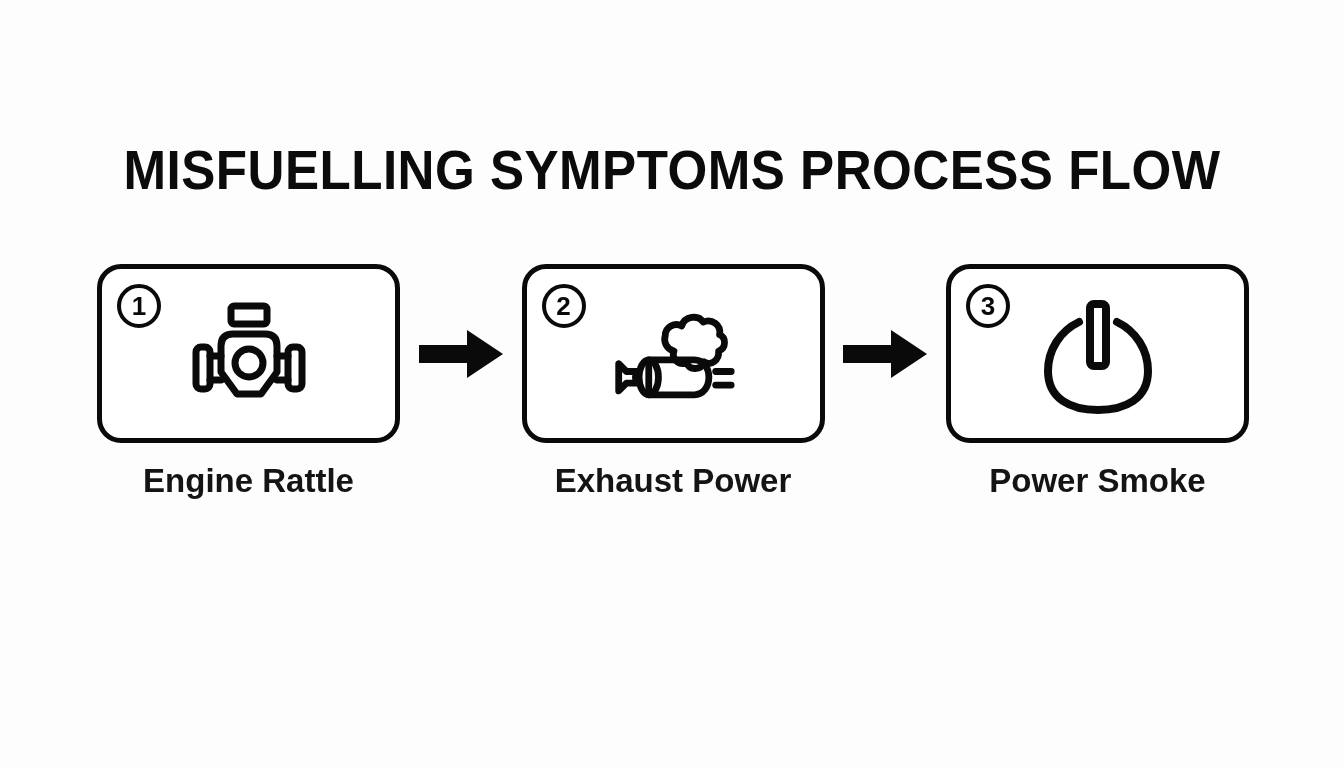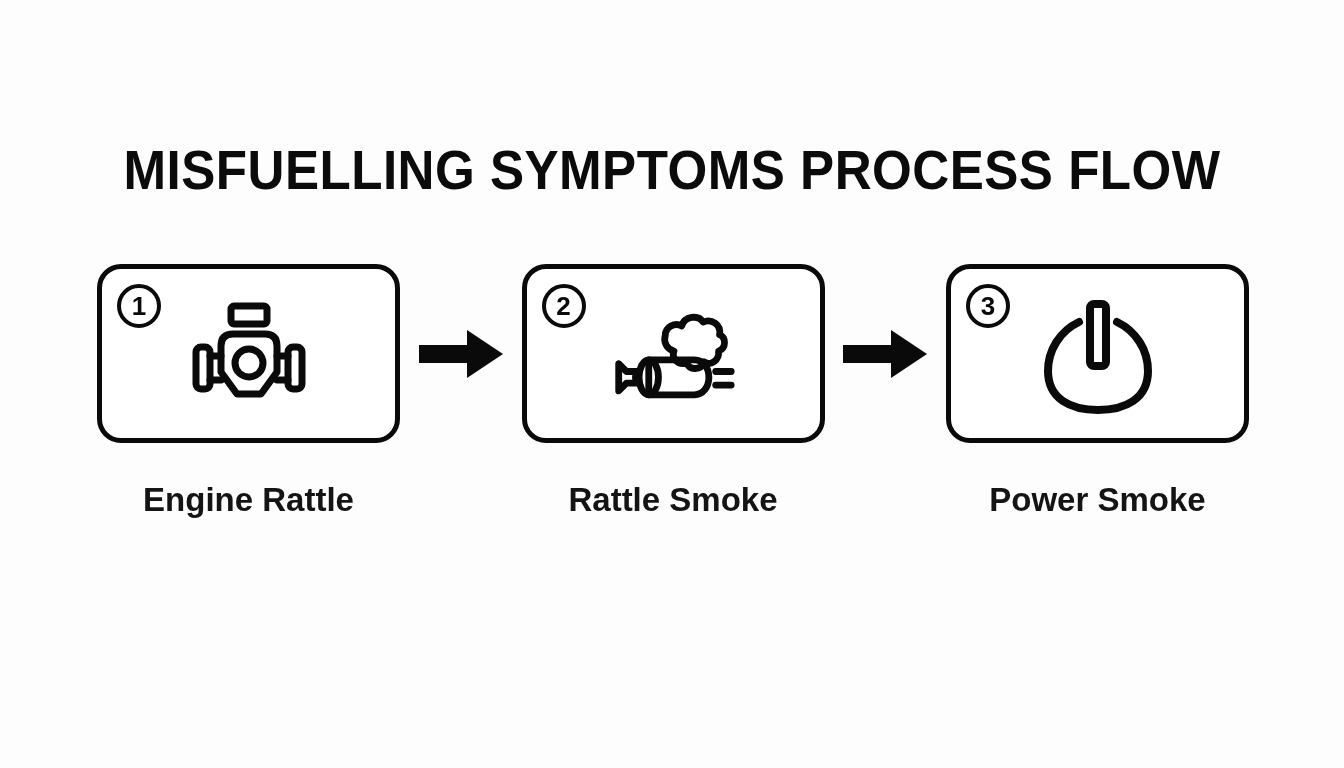--- a/index.html
+++ b/index.html
@@ -97,21 +97,21 @@
     width: 128px;
     height: 118px;
     display: flex;
     align-items: center;
     justify-content: center;
     margin-top: 4px;
   }
   .icon-wrap svg { display: block; }
 
   .step-label {
-    margin-top: 40px;
+    margin-top: 21px;
     font-family: "Liberation Sans", sans-serif;
     font-weight: bold;
     font-size: 33px;
     color: #141414;
     text-align: center;
     line-height: 1;
     white-space: nowrap;
   }
 
   
@@ -183,21 +183,21 @@
             <ellipse cx="41" cy="76" rx="10" ry="18"></ellipse>
 
             <path d="M31 70 L18 70 L10 62 L10 90 L18 82 L31 82"></path>
             <path d="M31 70 C26 70 26 82 31 82"></path>
 
             <path d="M110 70 L126 70"></path>
             <path d="M110 84 L126 84"></path>
           </svg>
         </div>
       </div>
-      <div class="step-label">Rattle Smoke</div>
+      <div class="step-label">Exhaust Power</div>
     </div>
 
     <div class="arrow">
       <svg width="88" height="52" viewBox="0 0 88 52">
         <path d="M2 17 L50 17 L50 2 L86 26 L50 50 L50 35 L2 35 Z" fill="#0a0a0a"></path>
       </svg>
     </div>
 
     <div class="step">
       <div class="card">

